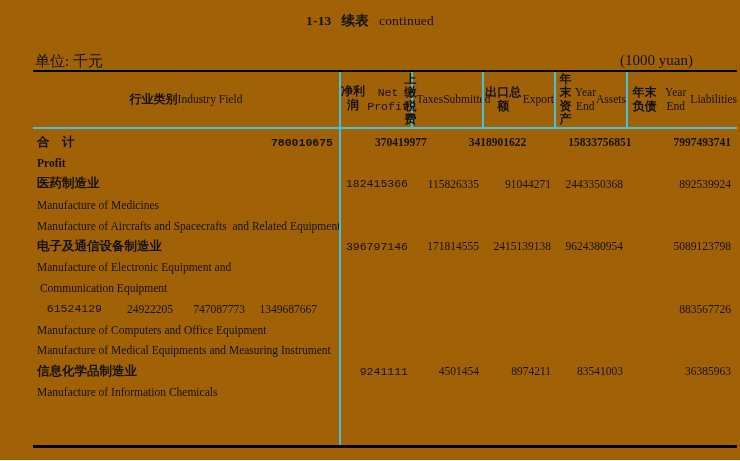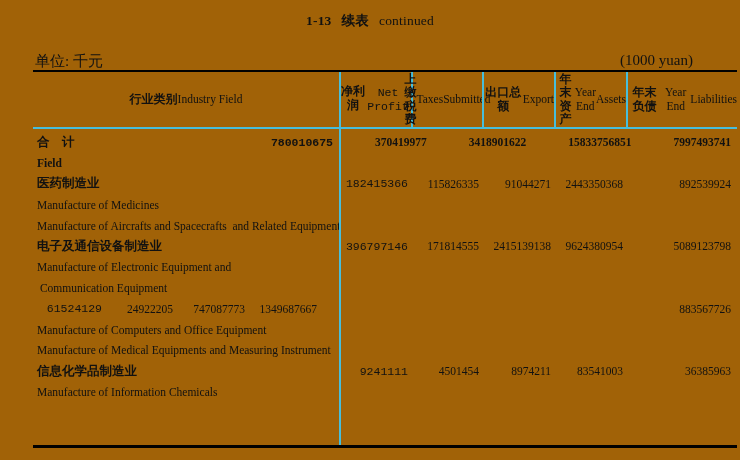--- a/index.html
+++ b/index.html
@@ -86,21 +86,21 @@
       <div class="vline"></div>
     <div class="line main bold">
           <div class="cell c0 cn-label">合　计</div>
           <div class="cell num c1">780010675</div>
           <div class="cell num c2">370419977</div>
           <div class="cell num c3">3418901622</div>
           <div class="cell num c4">15833756851</div>
           <div class="cell num c5">7997493741</div>
         </div>
         <div class="line sub bold">
-          <div class="cell c0 en-label">Field</div>
+          <div class="cell c0 en-label">Profit</div>
         </div>
         <div class="line main">
           <div class="cell c0 cn-label">医药制造业</div>
           <div class="cell num c1">182415366</div>
           <div class="cell num c2">115826335</div>
           <div class="cell num c3">91044271</div>
           <div class="cell num c4">2443350368</div>
           <div class="cell num c5">892539924</div>
         </div>
         <div class="line sub">

